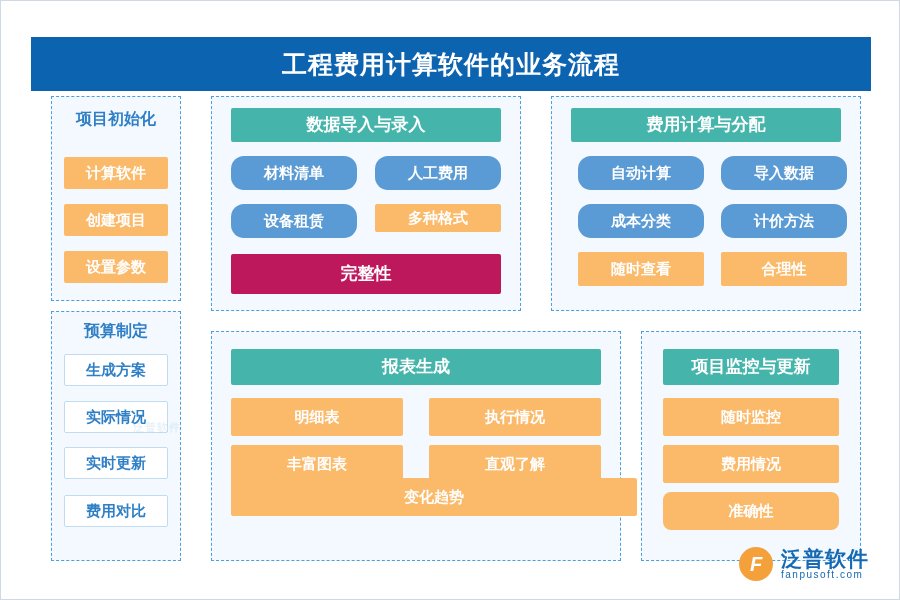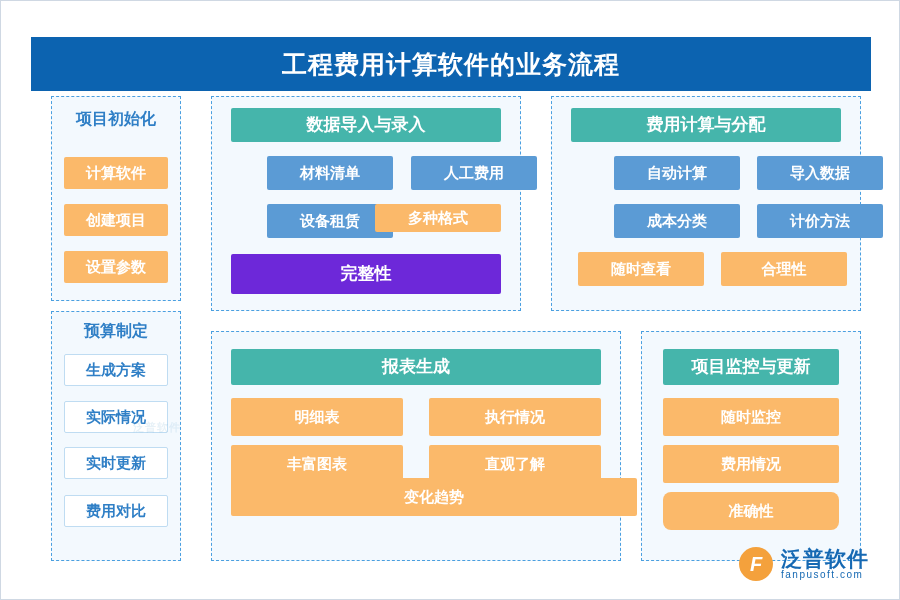--- a/index.html
+++ b/index.html
@@ -62,31 +62,30 @@
     background: #45b5ab;
     color: #ffffff;
     font-weight: bold;
     font-size: 17px;
     border-radius: 2px;
   }
   .box.blue {
     background: #5b9bd5;
     color: #ffffff;
     font-weight: bold;
-    border-radius: 2px;
-    margin-left: 36px;
+    border-radius: 13px;
   }
   .box.orange {
     background: #fbb96a;
     color: #ffffff;
     font-weight: bold;
     border-radius: 2px;
   }
   .box.deep-orange {
-    background: #6d28d9;
+    background: #be185d;
     color: #ffffff;
     font-weight: bold;
     font-size: 17px;
     border-radius: 2px;
   }
   .box.white {
     background: #ffffff;
     color: #2f7fc6;
     font-weight: bold;
     border: 1px solid #bfdcf2;

